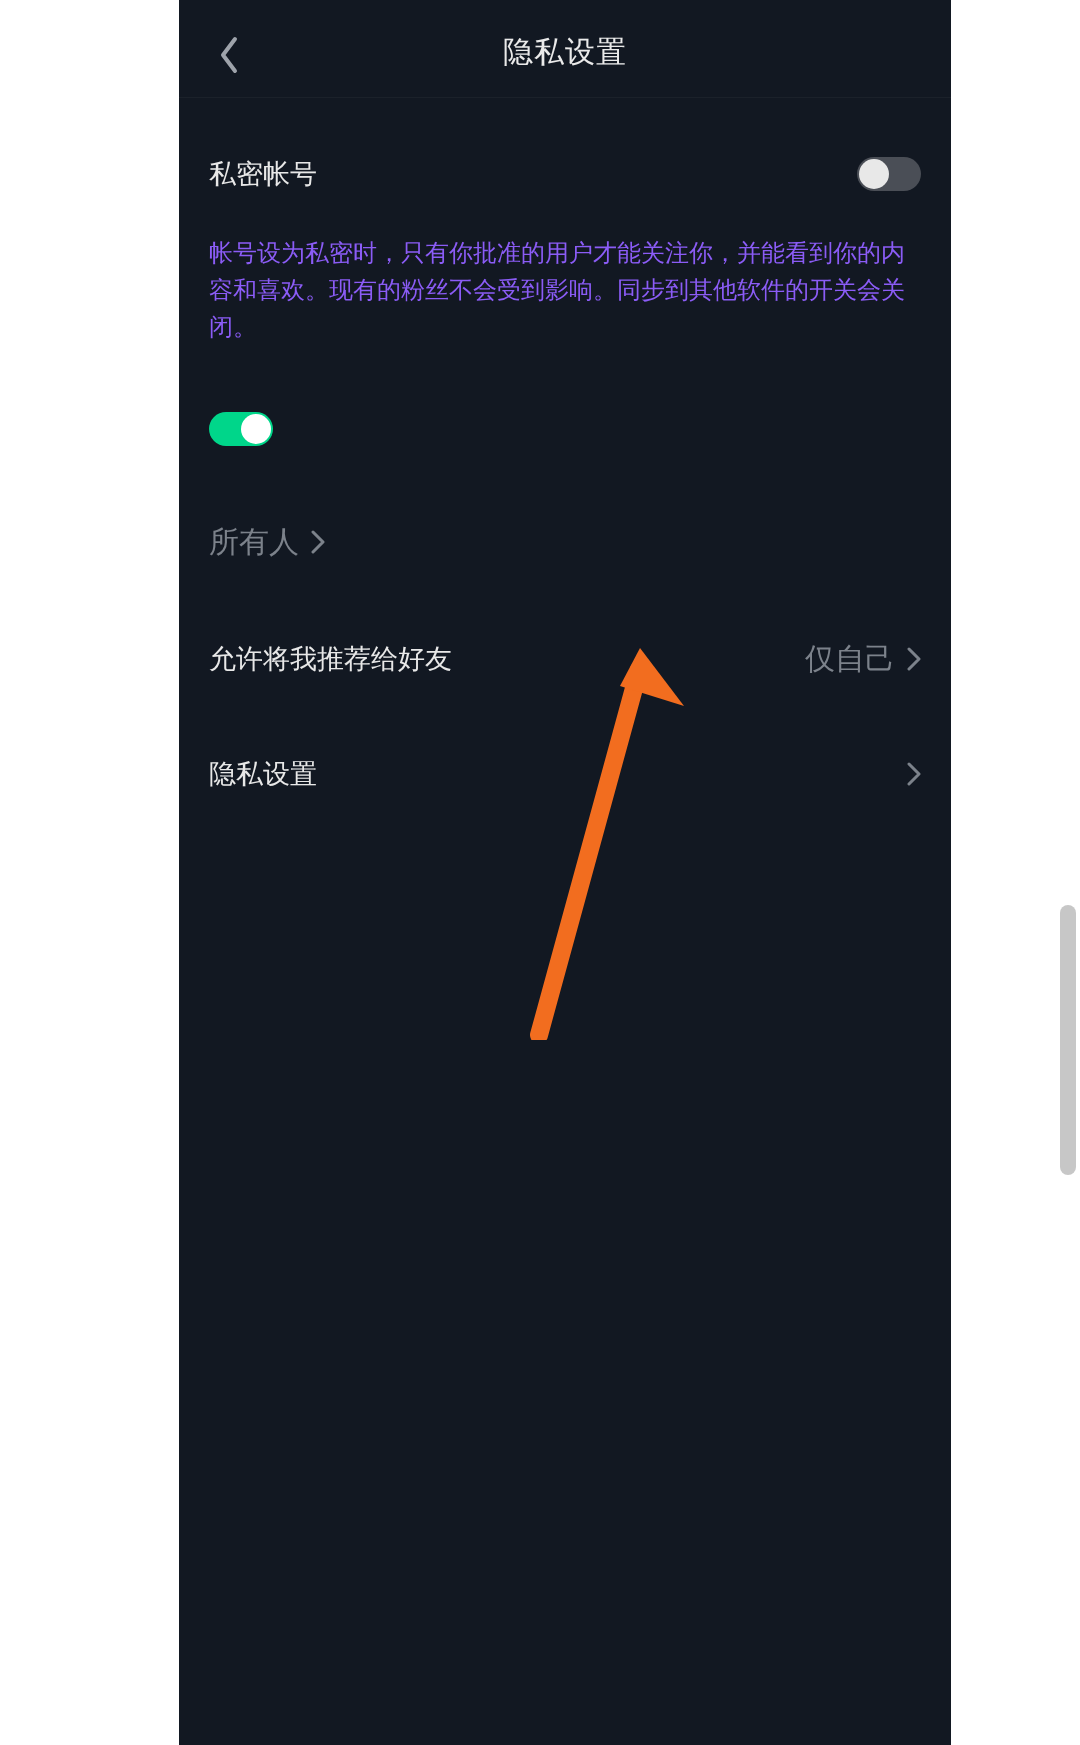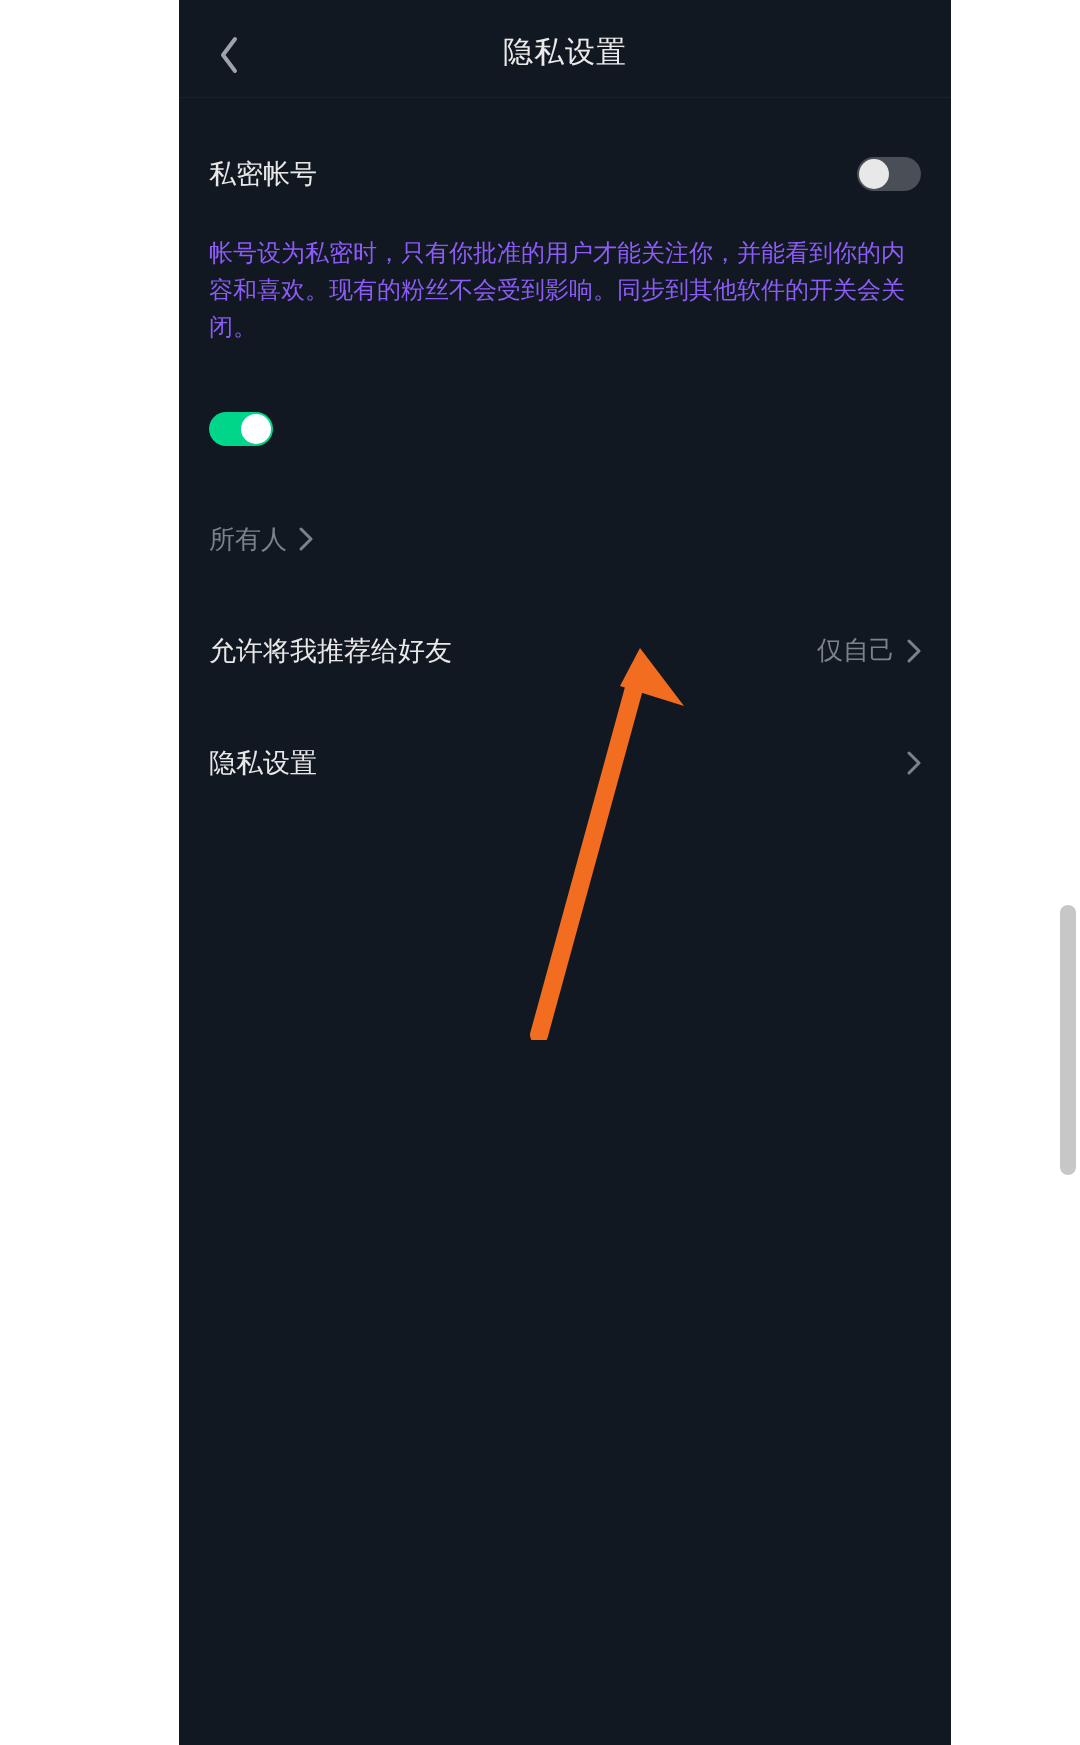--- a/index.html
+++ b/index.html
@@ -108,21 +108,21 @@
       left: 32px;
       background: #ffffff;
     }
     .row-right {
       display: flex;
       align-items: center;
       gap: 12px;
     }
     .row-value {
       color: #7c828b;
-      font-size: 26px;
+      font-size: 30px;
     }
     .chevron {
       width: 14px;
       height: 24px;
       display: flex;
       align-items: center;
       justify-content: center;
     }
     .chevron svg {
       width: 14px;

